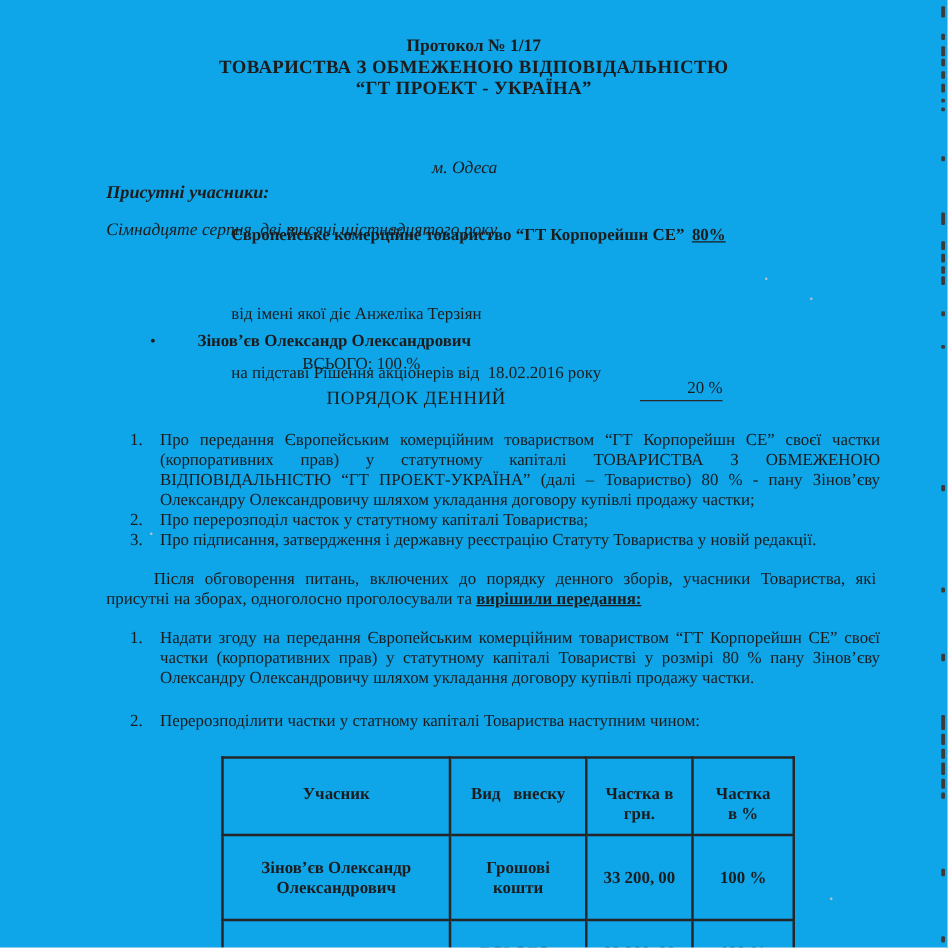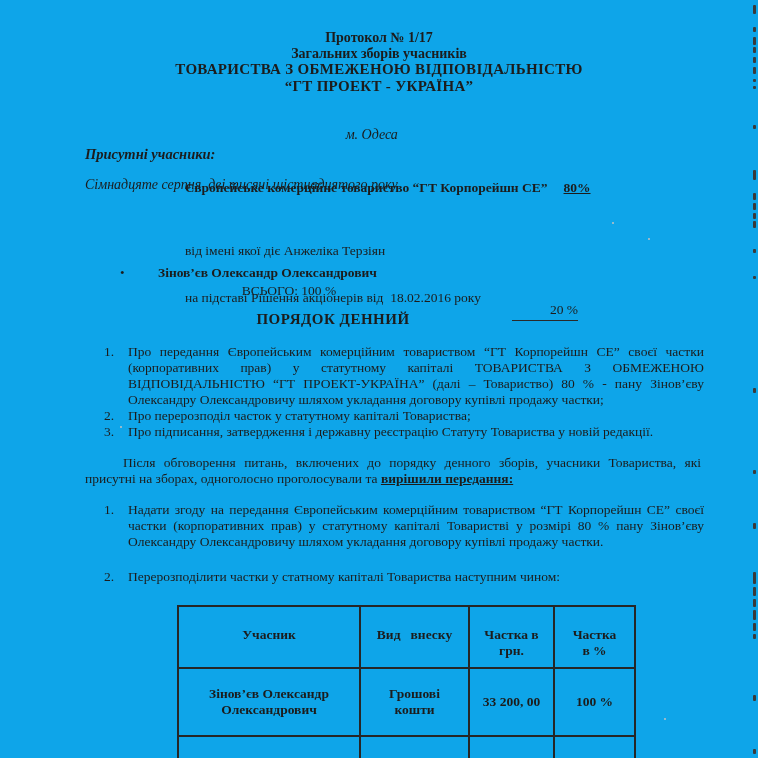--- a/index.html
+++ b/index.html
@@ -19,31 +19,31 @@
   .h-line1, .h-line2 { font-size:14px; line-height:15.5px; }
   .h-line3 { font-size:15px; line-height:17px; letter-spacing:0.3px; }
   .h-line4 { font-size:15px; line-height:17px; letter-spacing:0.3px; }
 
   
   .place-date { top:94px; left:85px; font-style:italic; font-size:14px; line-height:16.5px; white-space:pre-wrap;text-align:right; }
 
   .attendees-heading { top:146px; left:85px; font-weight:bold; font-style:italic; font-size:14.5px; }
 
   .corp-line { top:180px; left:185px; font-weight:bold; font-size:13.5px; }
-  .corp-share { margin-left:16px; text-decoration:underline; }
+  .corp-share { margin-left:6px; text-decoration:underline; }
 
   .rep-block { top:212px; left:185px; font-size:13.5px; line-height:15.5px; white-space:pre-wrap; }
 
   .bullet { top:265px; left:120px; font-size:13px; }
   .ind-name { top:265px; left:158px; font-weight:bold; font-size:13.5px; }
   .ind-share { top:263px; left:512px; width:66px; text-align:right; font-size:13.5px;
                border-bottom:1.5px solid #2a2a2a; padding-bottom:2px;margin-top:39px; }
   .total-line { top:283px; left:0; width:578px; text-align:center; font-weight:normal; font-size:13.5px; }
 
-  .agenda-heading { top:311px; left:0; width:666px; text-align:center; font-weight:bold; font-size:15px; letter-spacing:0.5px; }
+  .agenda-heading { top:311px; left:0; width:666px; text-align:center; font-weight:normal; font-size:15px; letter-spacing:0.5px; }
 
   .num-list { left:104px; width:600px; font-size:13.5px; line-height:15.9px; }
   .agenda-list { top:344px; }
   .res-list { top:502px; }
   .list-item { display:flex; }
   .list-item .num { width:24px; flex:none; }
   .list-item .txt { flex:1; text-align:justify; }
   .res-item2 { margin-top:19px; }
 
   .intro { top:455px; left:85px; width:616px; font-size:13.5px; line-height:15.8px; text-align:justify; text-indent:38px; }
@@ -66,21 +66,20 @@
   .artifact { position:absolute; width:3px; right:2px; background:#3a3a3a; border-radius:1px; }
   .speck { position:absolute; width:2px; height:2px; background:#c2c2c2; border-radius:50%; }
 </style>
 </head>
 <body>
 
 <div class="page">
 
   <div class="abs doc-header">
     <div class="h-line1">Протокол № 1/17</div>
-    <div class="h-line2">Загальних зборів учасників</div>
     <div class="h-line3">ТОВАРИСТВА З ОБМЕЖЕНОЮ ВІДПОВІДАЛЬНІСТЮ</div>
     <div class="h-line4">“ГТ ПРОЕКТ - УКРАЇНА”</div>
   </div>
 
   <div class="abs place-date">
     <div>м. Одеса</div>
     <div>Сімнадцяте серпня  дві тисячі шістнадцятого року</div>
   </div>
 
   <div class="abs attendees-heading">Присутні учасники:</div>

